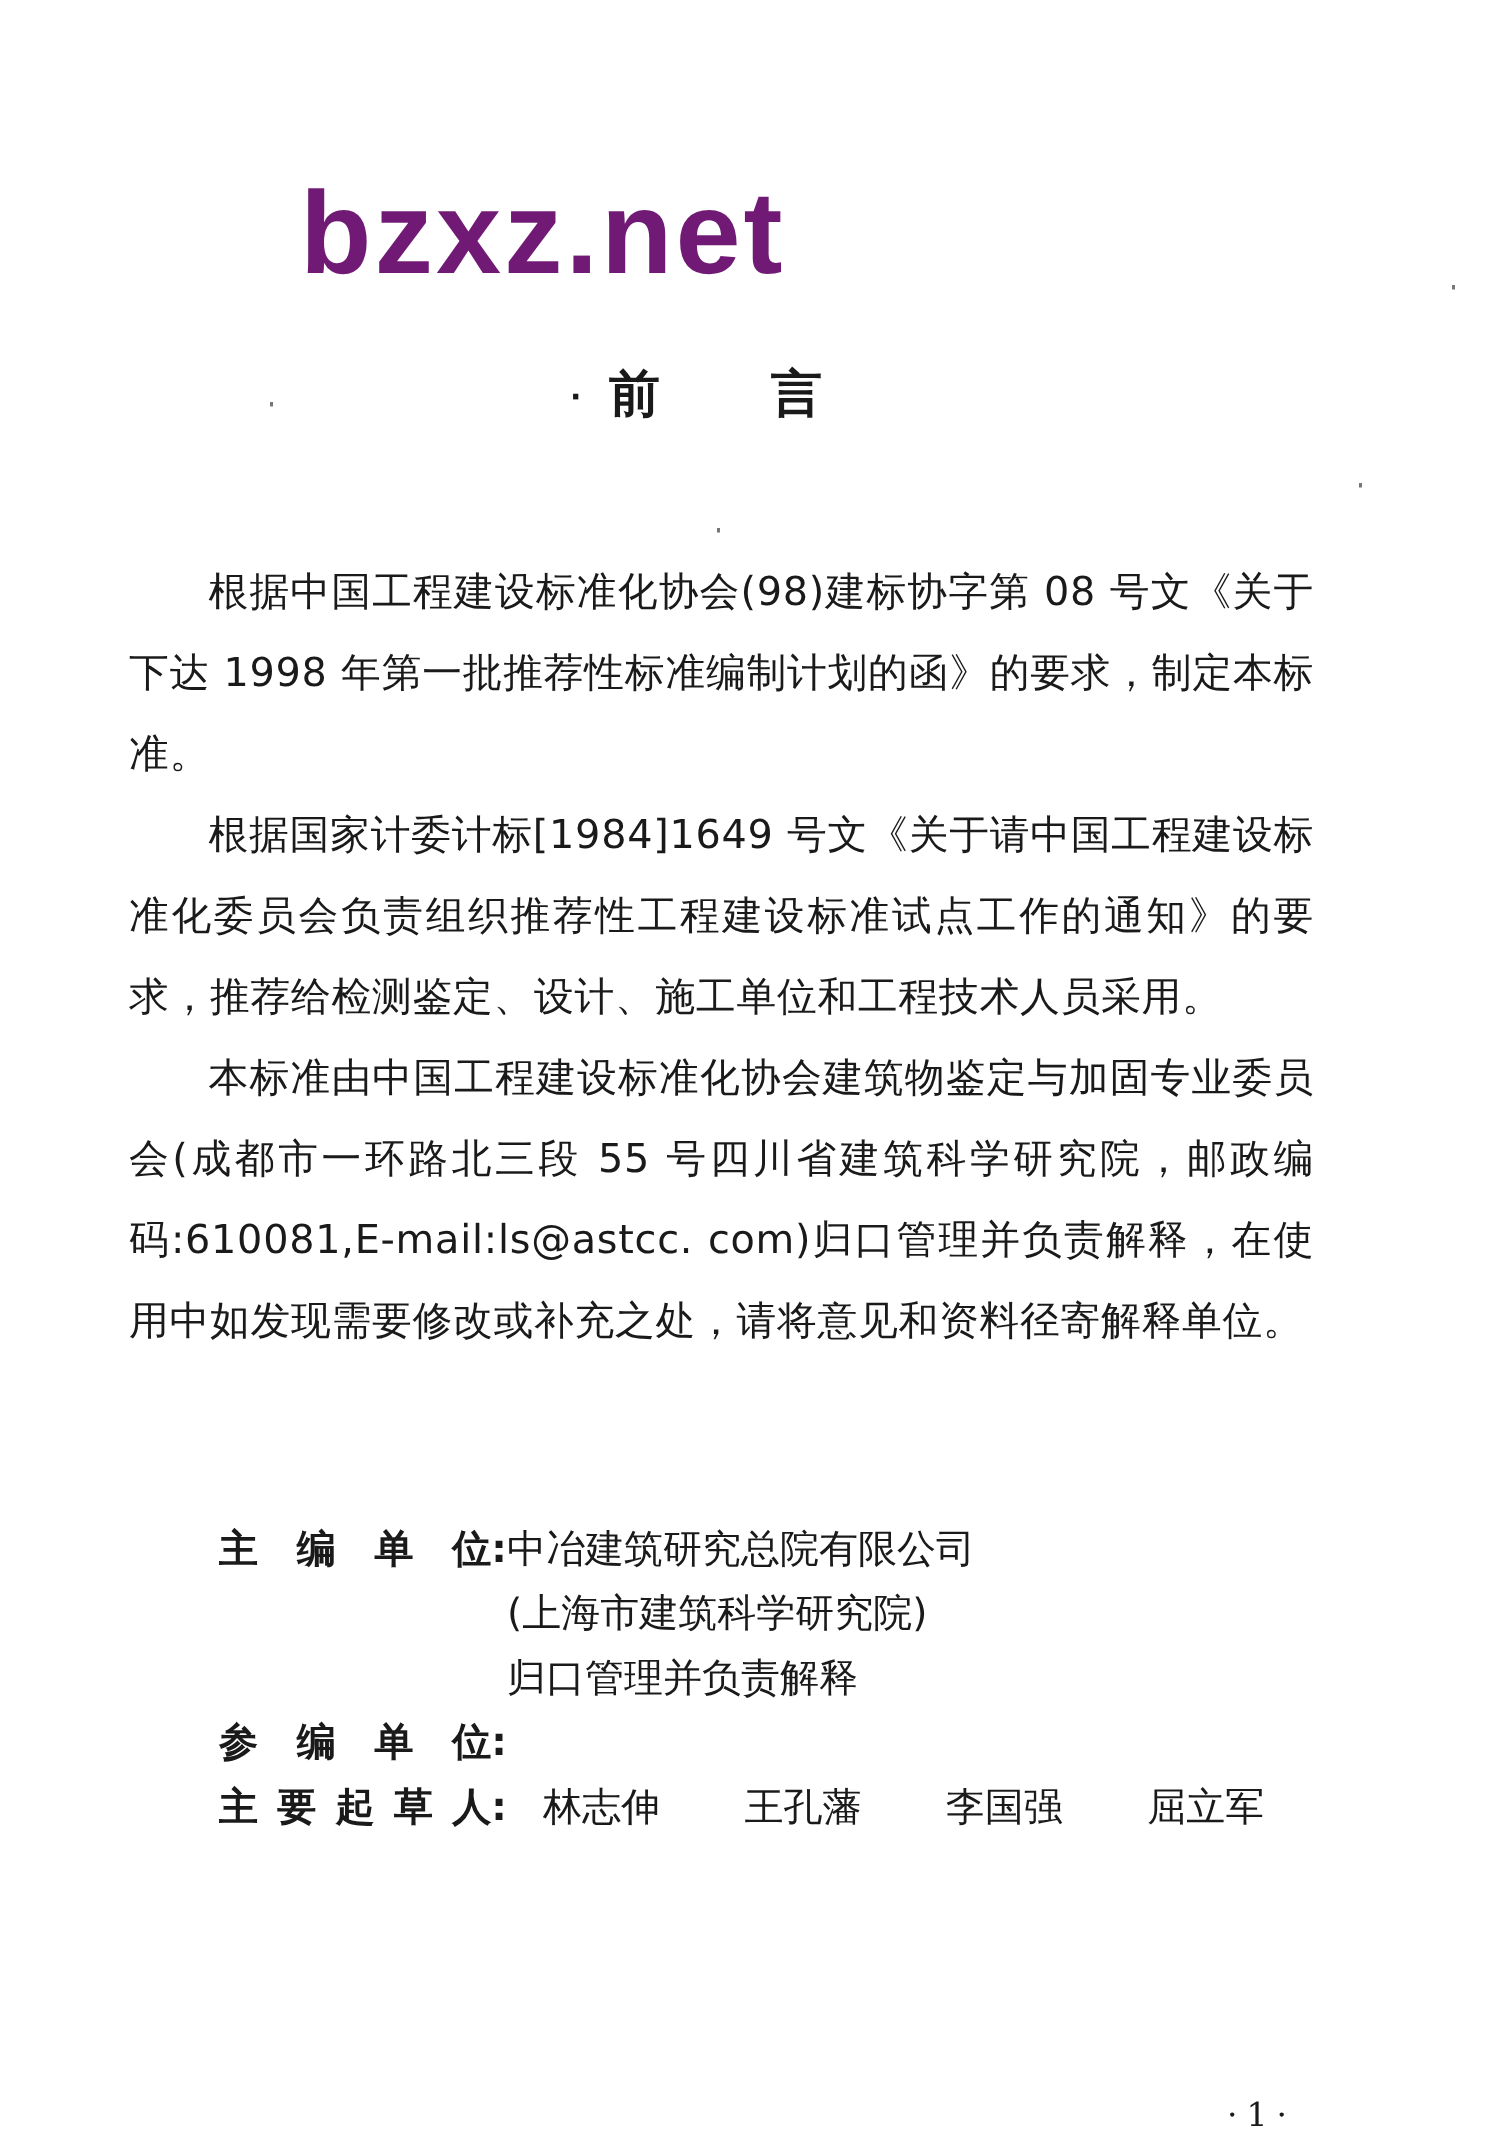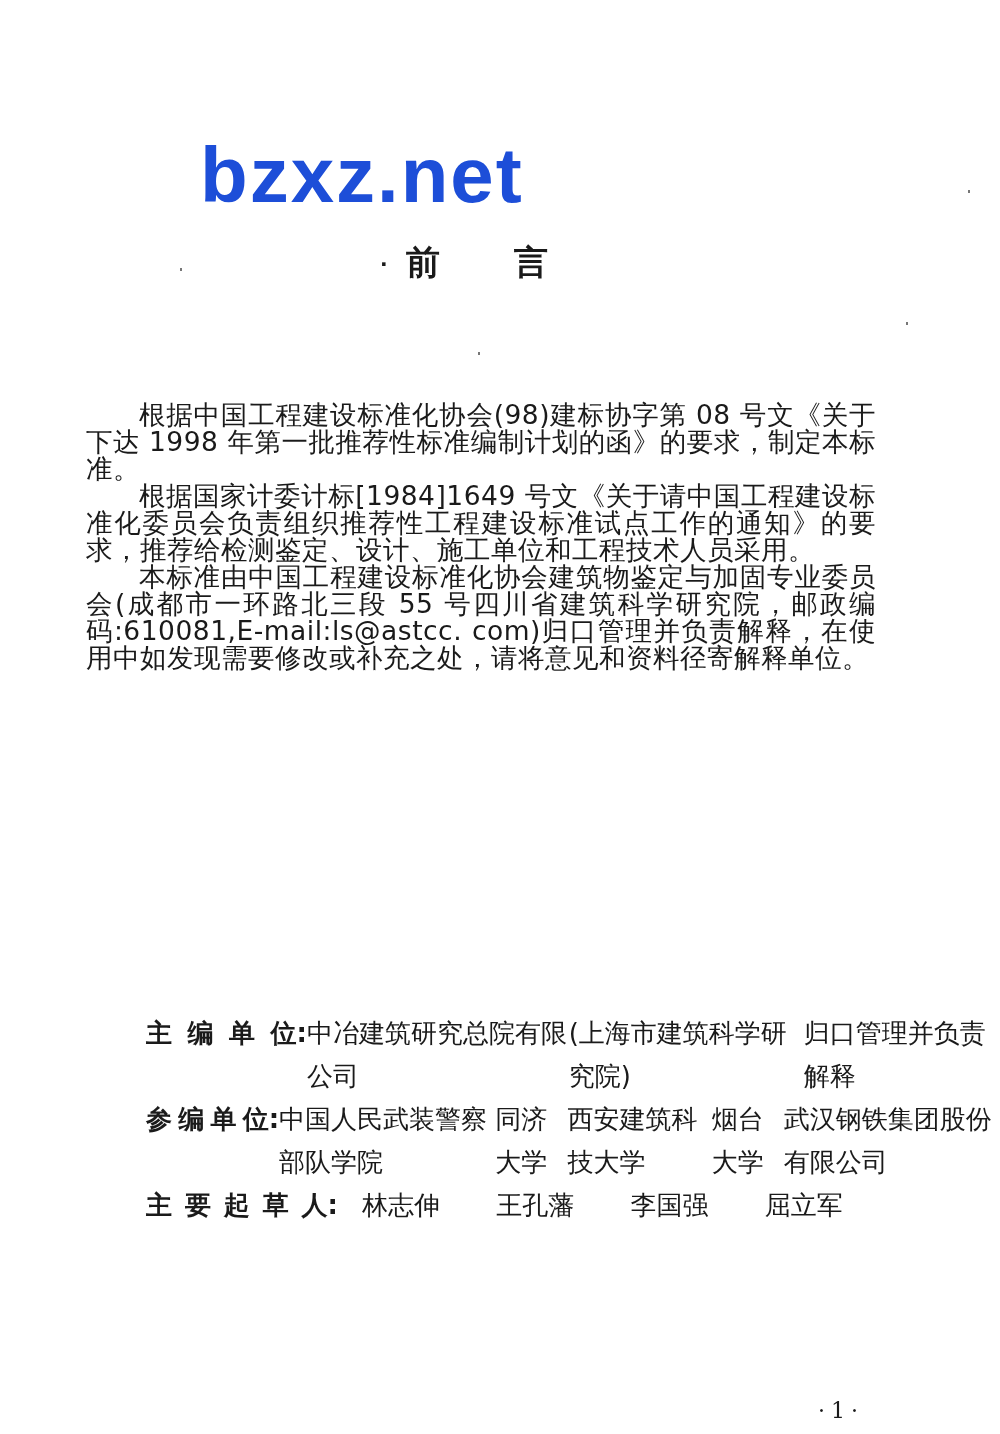--- a/index.html
+++ b/index.html
@@ -2,50 +2,49 @@
 <html><head>
   <meta charset="utf-8">
   <style>
     html, body { margin: 0; padding: 0; }
     body {
       width: 1000px; height: 1434px; background: #ffffff; position: relative;
       overflow: hidden; color: #1a1a1a;
       font-family: "DejaVu Sans", "Liberation Sans", sans-serif;
     }
     .watermark {
-      position: absolute; left: 200px; top: 136px;
+      position: absolute; left: 200px; top: 116px;
       font-family: "Liberation Sans", "DejaVu Sans", sans-serif;
-      font-weight: bold; font-size: 78px; color: #1d4ed8; letter-spacing: 2px;
+      font-weight: bold; font-size: 78px; color: #701a75; letter-spacing: 2px;
       line-height: 1;
     }
     .title {
       position: absolute; top: 240px; left: 380px; width: 200px; height: 50px;
       font-size: 34px; font-weight: bold; letter-spacing: 0;
     }
     .title .dot { position: absolute; left: 0; top: 12px; font-size: 20px; }
     .title .c1 { position: absolute; left: 26px; top: 0; }
     .title .c2 { position: absolute; left: 134px; top: 0; }
     .body-text {
       position: absolute; left: 86px; top: 368px; width: 790px;
-      font-size: 26.5px; line-height: 27px; text-align: justify;
+      font-size: 26.5px; line-height: 54px; text-align: justify;
       letter-spacing: 0.5px;
-      margin-top: 33px;
     }
     .body-text p { margin: 0; text-indent: 2em; }
     .credits {
       position: absolute; left: 146px; top: 1012px;
       font-size: 26px; line-height: 43px;
     }
     .credit-row { display: flex; }
     .credit-label {
       width: 192px; font-weight: bold; display: flex; justify-content: space-between;
       padding-right: 0;
     }
     .credit-label span { display: inline-block; }
-    .credit-values { display: flex; }
+    .credit-values { display: flex; flex-direction: column; }
     .drafters span { margin-right: 24px; margin-left: 24px; }
     .page-num {
       position: absolute; left: 818px; top: 1398px; font-size: 22px;
       font-family: "DejaVu Serif", serif; letter-spacing: 6px;
     }
     .speck { position: absolute; width: 2px; height: 3px; background: #777; }
   </style>
 </head>
 <body>
 
@@ -77,27 +76,20 @@
       <span>归口管理并负责解释</span>
     </div>
   </div>
   <div class="credit-row">
     <div class="credit-label">
       <span>参</span>
       <span>编</span>
       <span>单</span>
       <span>位:</span>
     </div>
-    <div class="credit-values">
-      <span>中国人民武装警察部队学院</span>
-      <span>同济大学</span>
-      <span>西安建筑科技大学</span>
-      <span>烟台大学</span>
-      <span>武汉钢铁集团股份有限公司</span>
-    </div>
   </div>
   <div class="credit-row">
     <div class="credit-label">
       <span>主</span>
       <span>要</span>
       <span>起</span>
       <span>草</span>
       <span>人:</span>
     </div>
     <div class="drafters">

